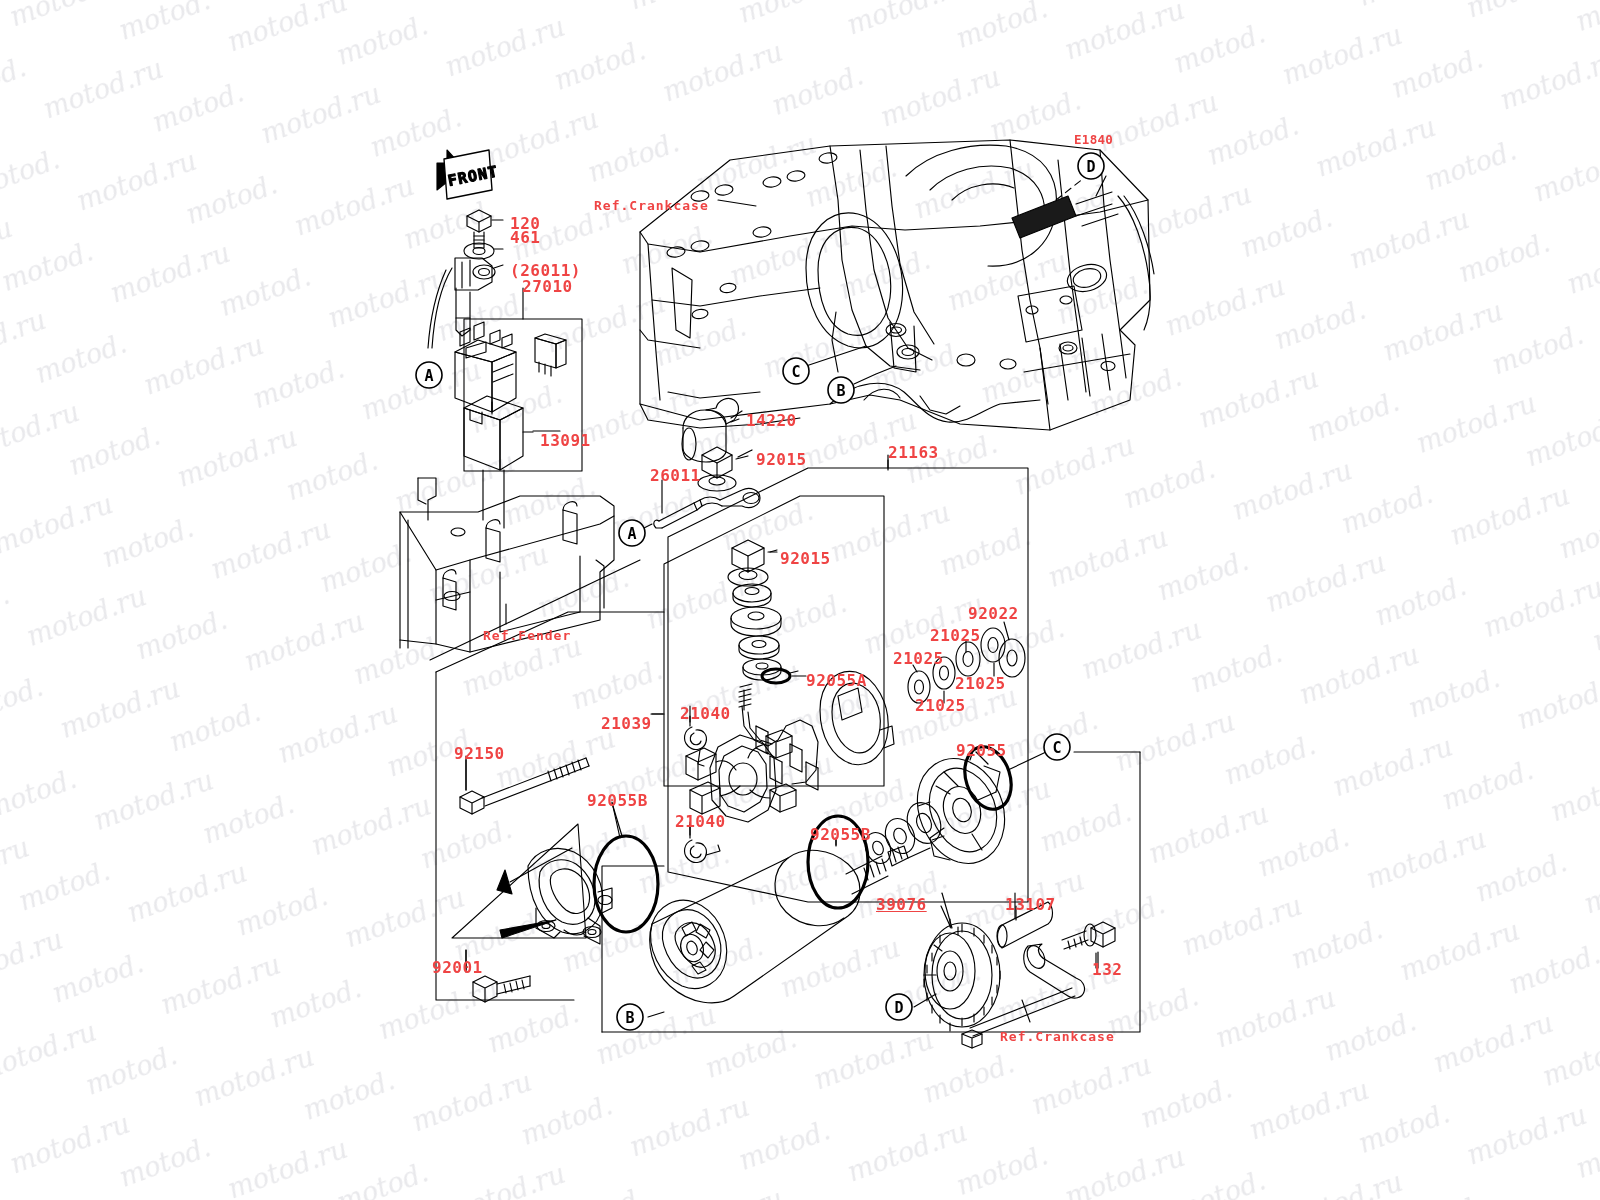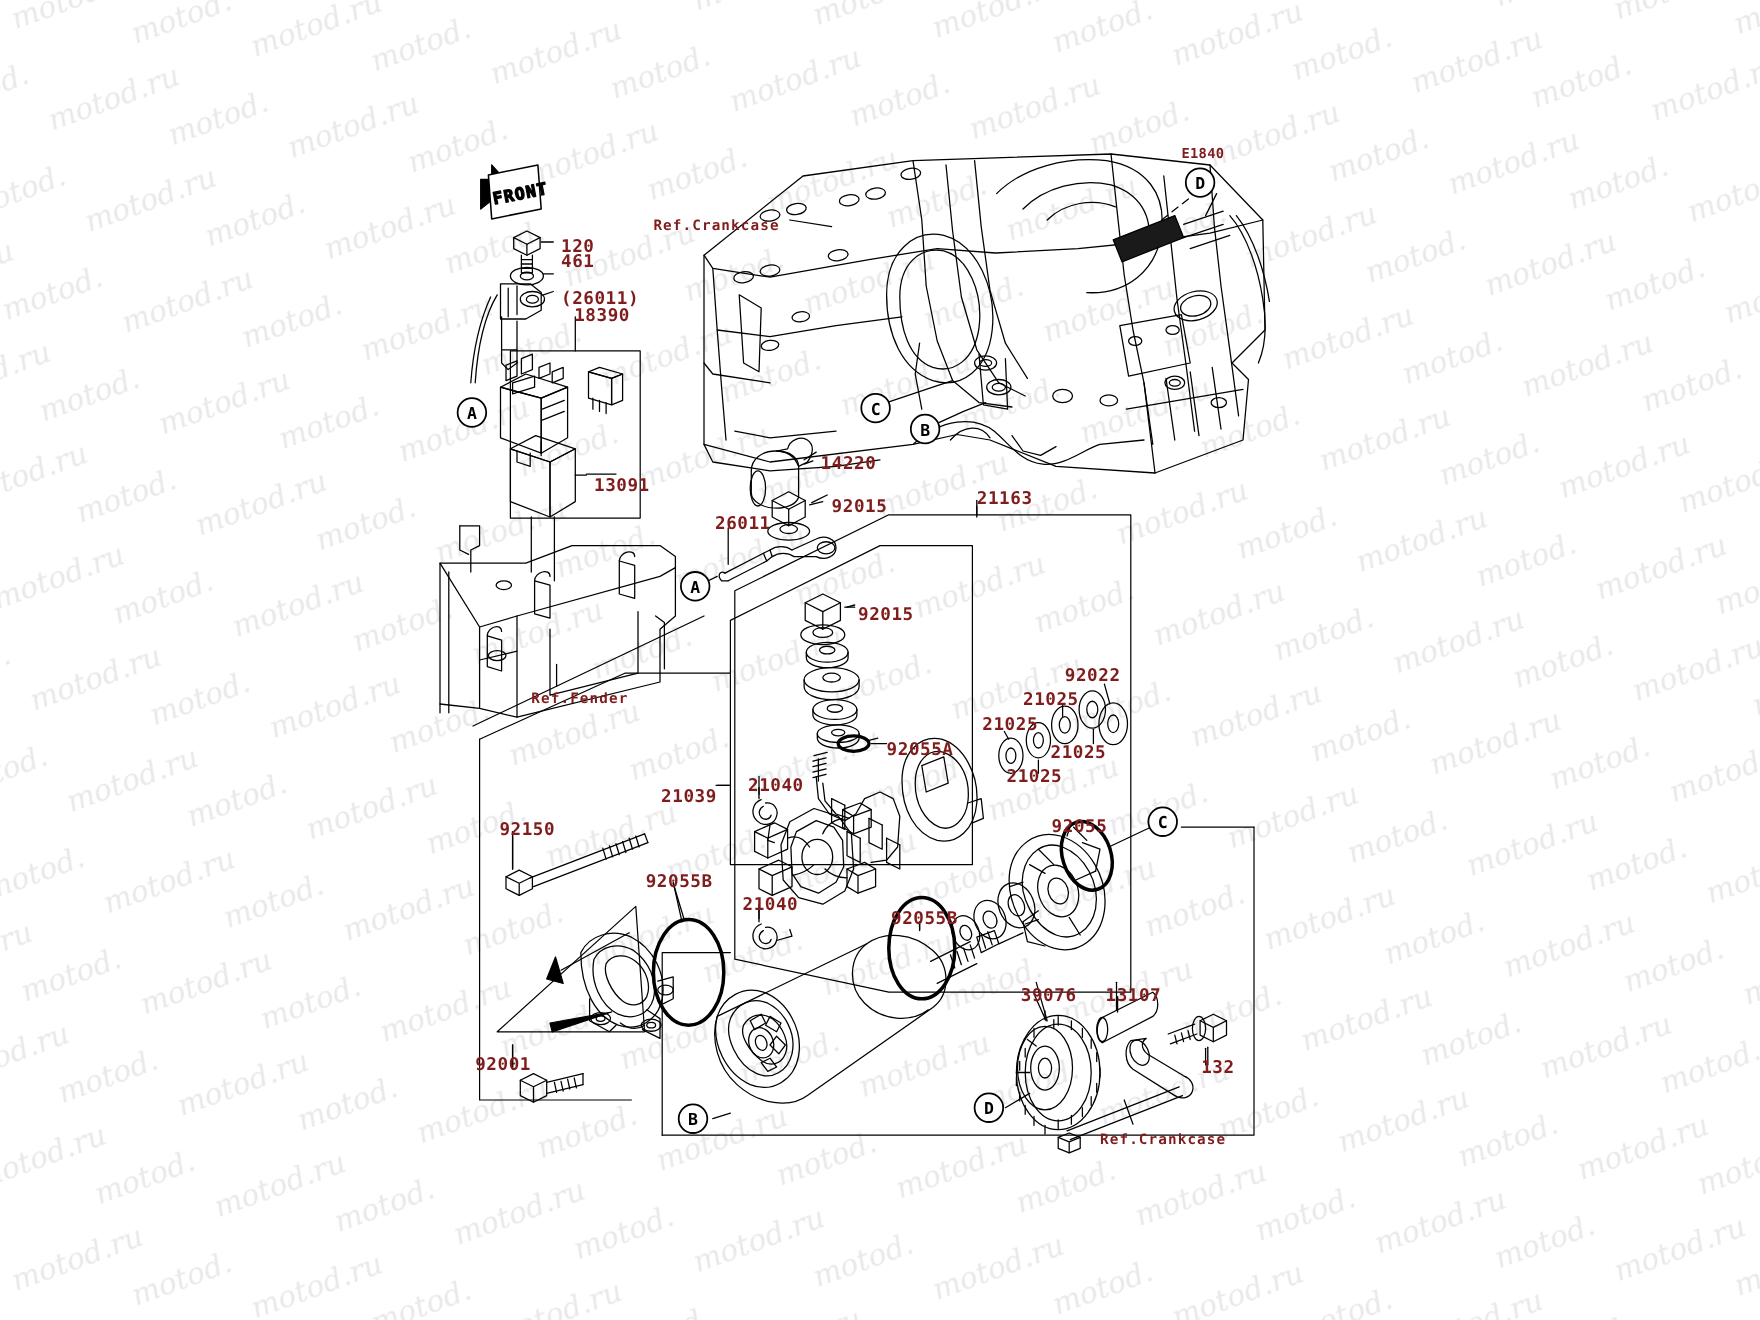--- a/index.html
+++ b/index.html
@@ -4,21 +4,21 @@
 <title>Parts Diagram</title>
 <style>
   html,body{margin:0;padding:0;background:#ffffff;}
   body{width:1600px;height:1200px;overflow:hidden;font-family:"Liberation Sans",sans-serif;}
   #stage{position:relative;width:1600px;height:1200px;background:#fff;}
   #watermark{position:absolute;inset:0;z-index:5;pointer-events:none;}
   #diagram{position:absolute;inset:0;z-index:10;}
   .lbl{
     position:absolute;z-index:20;
     font-family:"DejaVu Sans Mono","Liberation Mono",monospace;
-    font-weight:bold;color:#7f1d1d;white-space:nowrap;
+    font-weight:bold;color:#ef4444;white-space:nowrap;
     letter-spacing:0.5px;
   }
   .lbl.n{font-size:16px;}
   .lbl.ref{font-size:13px;letter-spacing:1px;}
   .lbl.code{font-size:12.5px;letter-spacing:0.3px;}
 </style>
 </head>
 <body>
 
 <div id="stage">
@@ -606,40 +606,40 @@
 
     <div class="lbl code" style="left:1074px;top:132px;">E1840</div>
 
     <div class="lbl ref" style="left:594px;top:198px;">Ref.Crankcase</div>
     <div class="lbl ref" style="left:483px;top:628px;">Ref.Fender</div>
     <div class="lbl ref" style="left:1000px;top:1029px;">Ref.Crankcase</div>
 
     <div class="lbl n" style="left:510px;top:214px;">120</div>
     <div class="lbl n" style="left:510px;top:228px;">461</div>
     <div class="lbl n" style="left:510px;top:261px;">(26011)</div>
-    <div class="lbl n" style="left:522px;top:277px;">18390</div>
+    <div class="lbl n" style="left:522px;top:277px;">27010</div>
     <div class="lbl n" style="left:540px;top:431px;">13091</div>
     <div class="lbl n" style="left:746px;top:411px;">14220</div>
     <div class="lbl n" style="left:756px;top:450px;">92015</div>
     <div class="lbl n" style="left:650px;top:466px;">26011</div>
     <div class="lbl n" style="left:888px;top:443px;">21163</div>
     <div class="lbl n" style="left:780px;top:549px;">92015</div>
     <div class="lbl n" style="left:968px;top:604px;">92022</div>
     <div class="lbl n" style="left:930px;top:626px;">21025</div>
     <div class="lbl n" style="left:893px;top:649px;">21025</div>
     <div class="lbl n" style="left:955px;top:674px;">21025</div>
     <div class="lbl n" style="left:915px;top:696px;">21025</div>
     <div class="lbl n" style="left:806px;top:671px;">92055A</div>
     <div class="lbl n" style="left:601px;top:714px;">21039</div>
     <div class="lbl n" style="left:680px;top:704px;">21040</div>
     <div class="lbl n" style="left:956px;top:741px;">92055</div>
     <div class="lbl n" style="left:454px;top:744px;">92150</div>
     <div class="lbl n" style="left:587px;top:791px;">92055B</div>
     <div class="lbl n" style="left:675px;top:812px;">21040</div>
     <div class="lbl n" style="left:810px;top:825px;">92055B</div>
-    <div class="lbl n" style="left:928px;top:895px;">39076</div>
+    <div class="lbl n" style="left:876px;top:895px;text-decoration:underline;">39076</div>
     <div class="lbl n" style="left:1005px;top:895px;">13107</div>
     <div class="lbl n" style="left:1092px;top:960px;">132</div>
     <div class="lbl n" style="left:432px;top:958px;">92001</div>
 
   </div>
 
 </div>
 
 </body></html>

